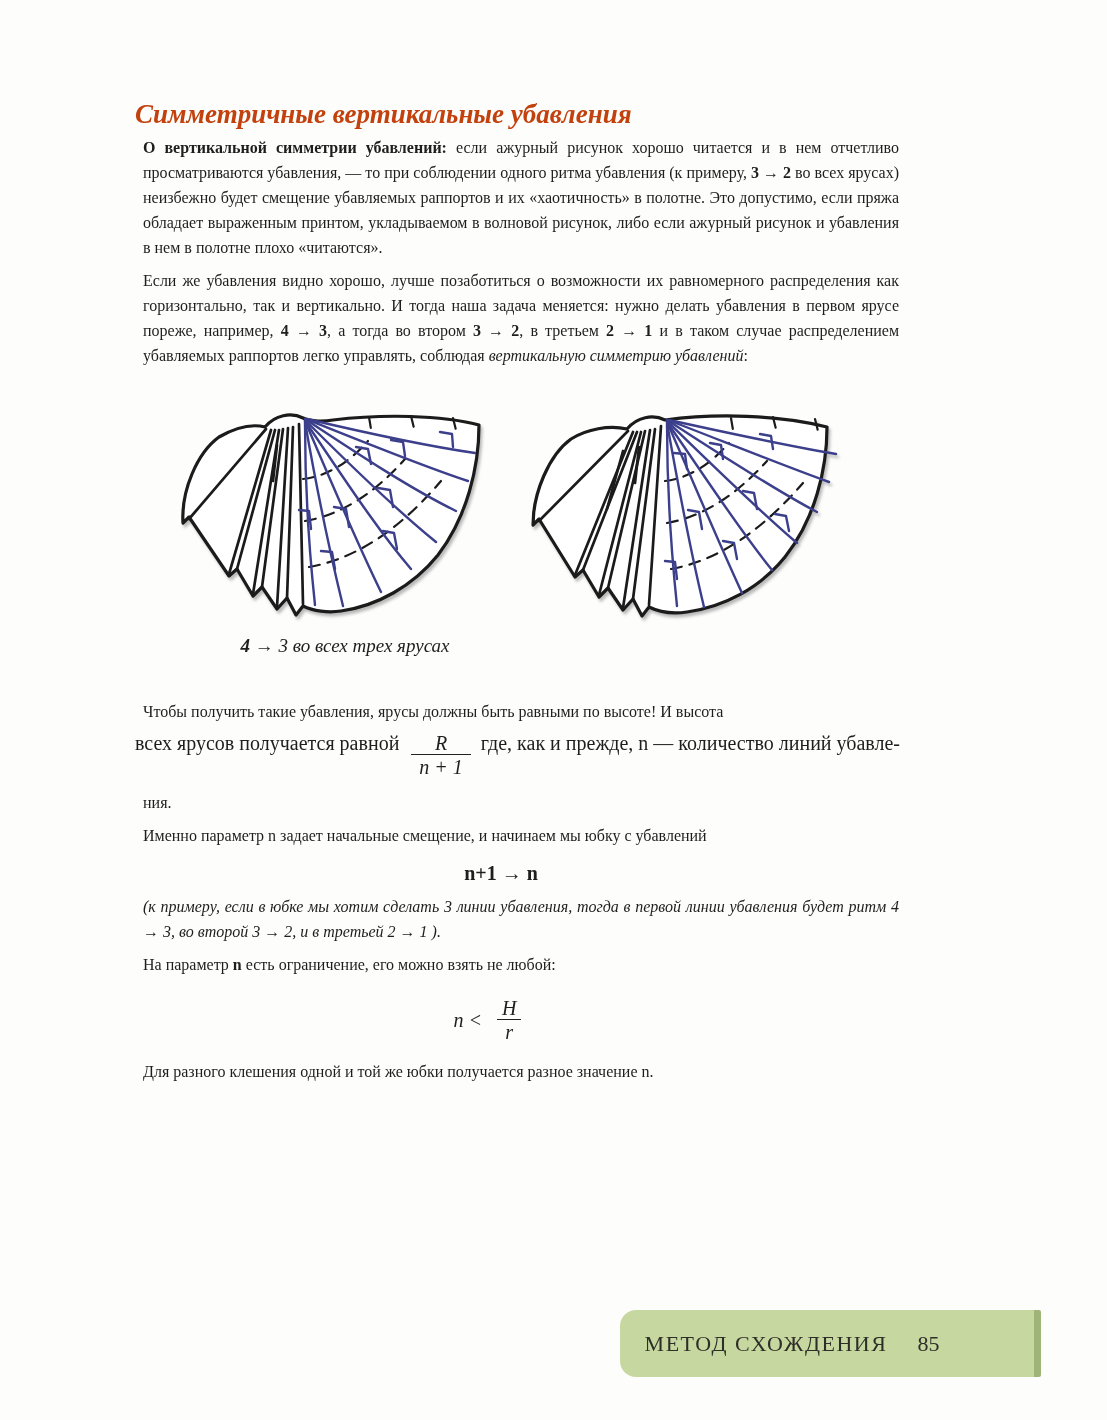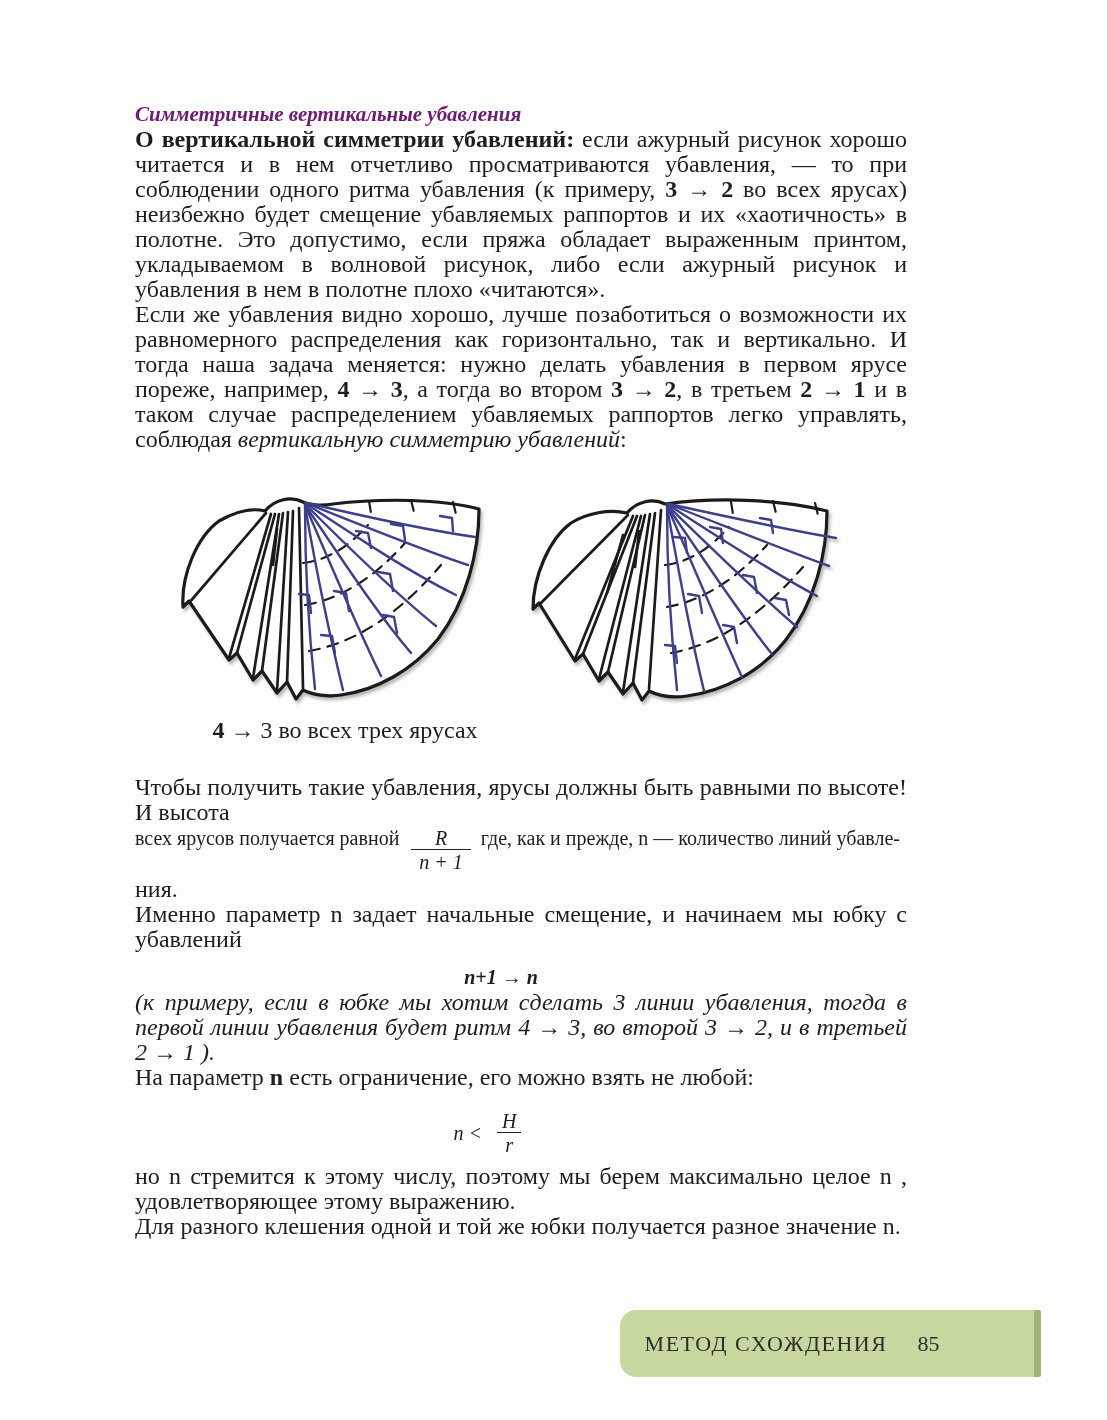--- a/index.html
+++ b/index.html
@@ -11,56 +11,56 @@
     overflow:hidden;
     font-family:"Liberation Serif","DejaVu Serif",serif;
     color:#1e1e1c;
   }
   .content { position:absolute; left:135px; top:0; width:772px; }
   .b { font-weight:bold; }
   .i { font-style:italic; }
 
   .title {
     margin:101px 0 0 0;
-    font-size:21px; line-height:26px;
+    font-size:27px; line-height:26px;
     font-weight:bold; font-style:italic;
-    color:#701a75;
+    color:#c2410c;
   }
   p.body {
-    margin:0; font-size:24px; line-height:25px;
+    margin:8px; font-size:16px; line-height:25px;
     text-align:justify;
   }
   .p1 { margin-top:14px; }
   .p2 { margin-top:21px; }
 
   .figure { position:relative; margin-top:41px; height:218px; }
   .figure svg { position:absolute; top:0; filter:drop-shadow(2px 3px 1.5px rgba(60,60,60,.35)); }
   .fan-left  { left:18px; }
   .fan-right { left:392px; }
   .ol   { stroke:var(--diagram-outline,#1b1b1b); stroke-width:3.2; fill:none; stroke-linejoin:round; stroke-linecap:round; }
   .fill { fill:#fff; }
   .fold { stroke:var(--diagram-outline,#1b1b1b); stroke-width:2.7; fill:none; stroke-linecap:round; }
   .blue { stroke:var(--diagram-line-blue,#3c3f8b); stroke-width:2.4; fill:none; stroke-linecap:round; stroke-linejoin:round; }
   .dash { stroke:var(--diagram-outline,#1b1b1b); stroke-width:2.2; fill:none; stroke-dasharray:11 8; stroke-linecap:round; }
 
-  .captions { position:relative; margin-top:6px; height:58px; font-size:24px; line-height:26px; }
+  .captions { position:relative; margin-top:6px; height:58px; font-size:19px; line-height:26px;font-style:italic; }
   .cap { position:absolute; text-align:center; }
   .capL { left:20px; width:380px; }
   .capR { left:430px; width:380px; }
 
   .p3l1 { margin-top:30px; }
   .fracrow { margin-top:2px; height:50px; display:flex; font-size:20px; }
   .fracrow .after { margin-left:10px; }
   .frac { display:inline-flex; flex-direction:column; align-items:center; font-style:italic; margin-left:12px; line-height:22px; }
   .frac .num { padding:0 8px; }
   .frac .den { border-top:1.6px solid #222; padding:1px 8px 0 8px; }
   .p3l3 { margin-top:0; }
   .p4 { margin-top:3px; }
 
-  .rule { margin-top:13px; text-align:center; font-weight:bold; font-size:20px; line-height:25px; position:relative; left:-20px;font-style:italic; }
+  .rule { margin-top:13px; text-align:center; font-weight:bold; font-size:20px; line-height:25px; position:relative; left:-20px; }
   .p5 { margin-top:25px;font-style:italic; }
   .p6 { margin-top:22px; }
 
   .formula2 { margin-top:12px; height:62px; display:flex; align-items:center; justify-content:center; font-size:20px; position:relative; left:-32px; font-style:italic; }
   .p7 { margin-top:4px; }
   .p8 { margin-top:12px; }
 
   .footer-tab {
     position:absolute; left:620px; top:1310px;
     width:421px; height:67px;
@@ -216,21 +216,20 @@
     <p class="body p6"><span>На параметр </span><span class="b">n</span><span> есть ограничение, его можно взять не любой:</span></p>
 
     <div class="formula2">
       <span>n &lt;</span>
       <span class="frac">
         <span class="num">H</span>
         <span class="den">r</span>
       </span>
     </div>
 
-    <p class="body p7">но n стремится к этому числу, поэтому мы берем максимально целое n , удовлетворяющее этому выражению.</p>
 
     <p class="body p8">Для разного клешения одной и той же юбки получается разное значение n.</p>
 
   </div>
 
   <div class="footer-tab">
     <span>МЕТОД СХОЖДЕНИЯ</span>
     <span class="pagenum">85</span>
   </div>
 </div>

